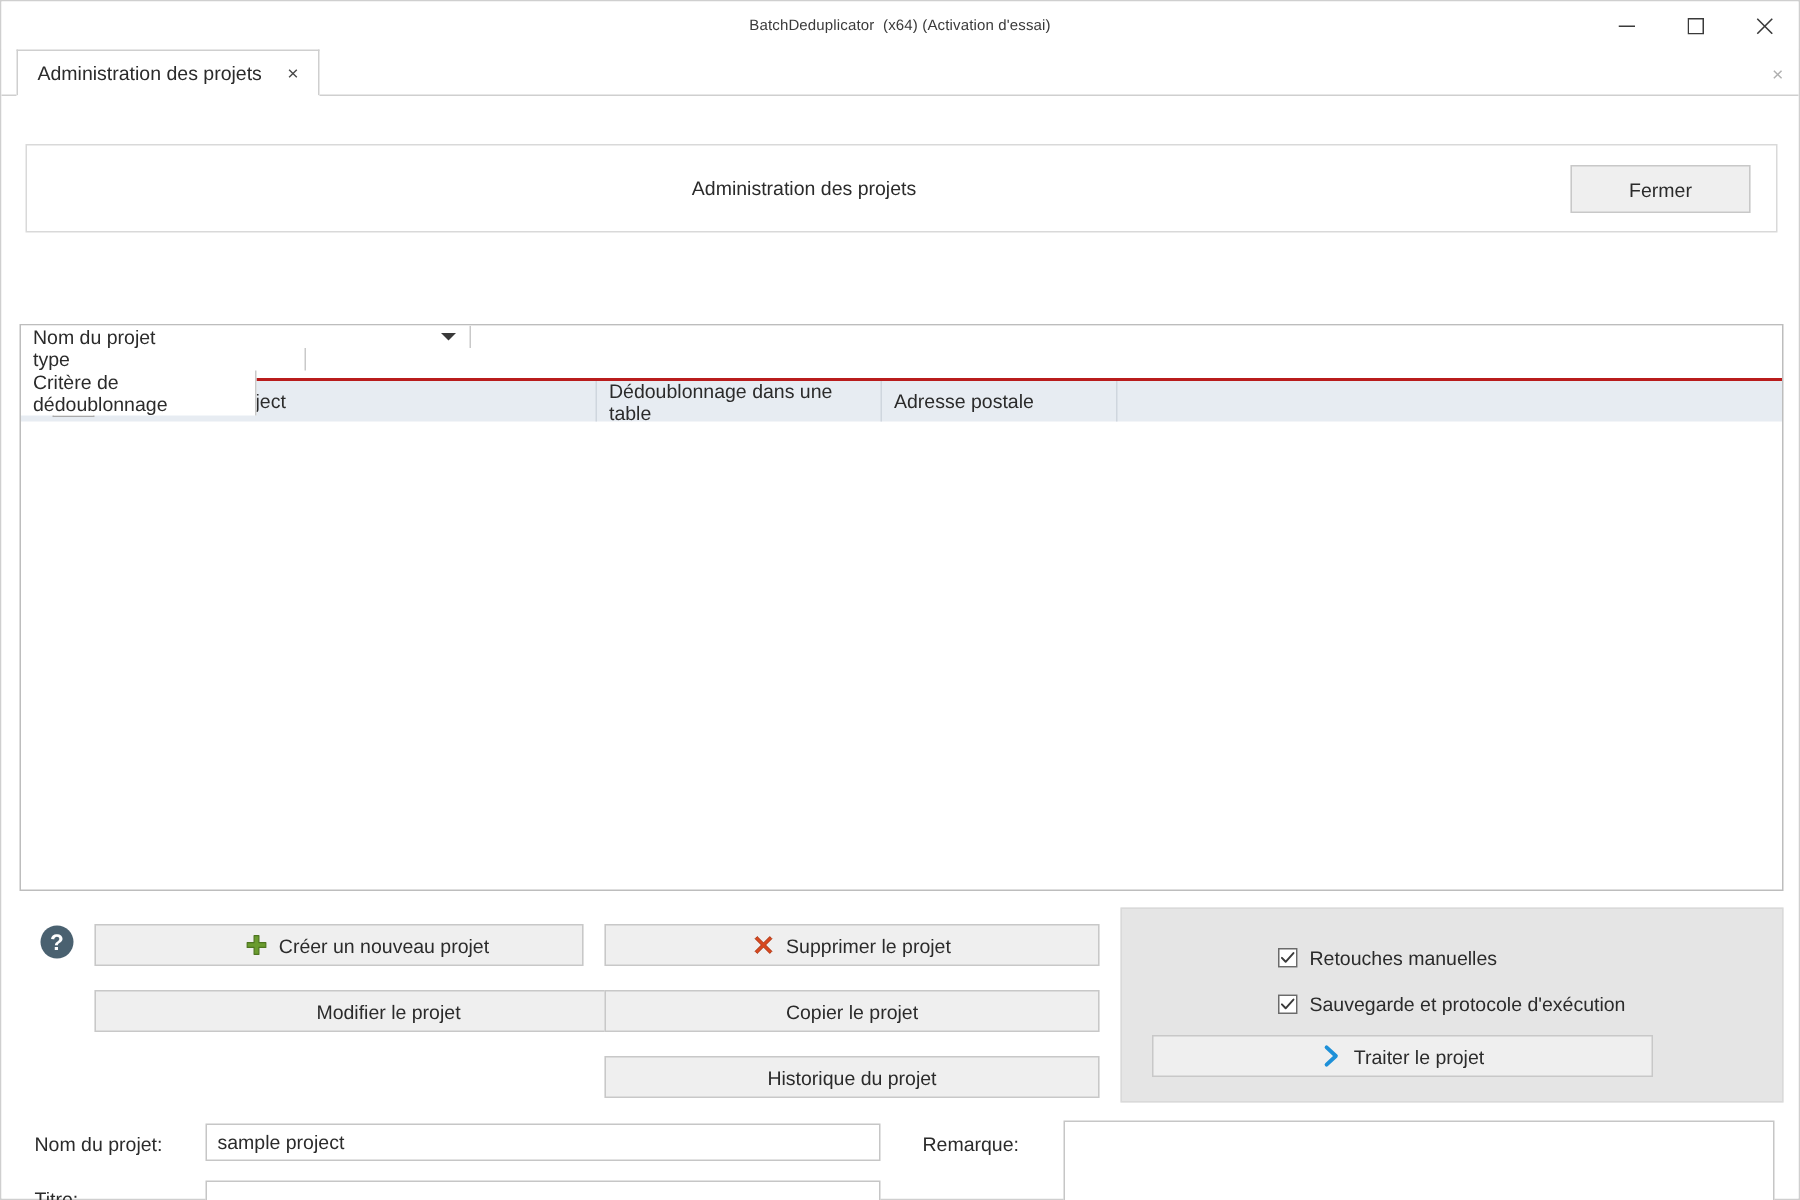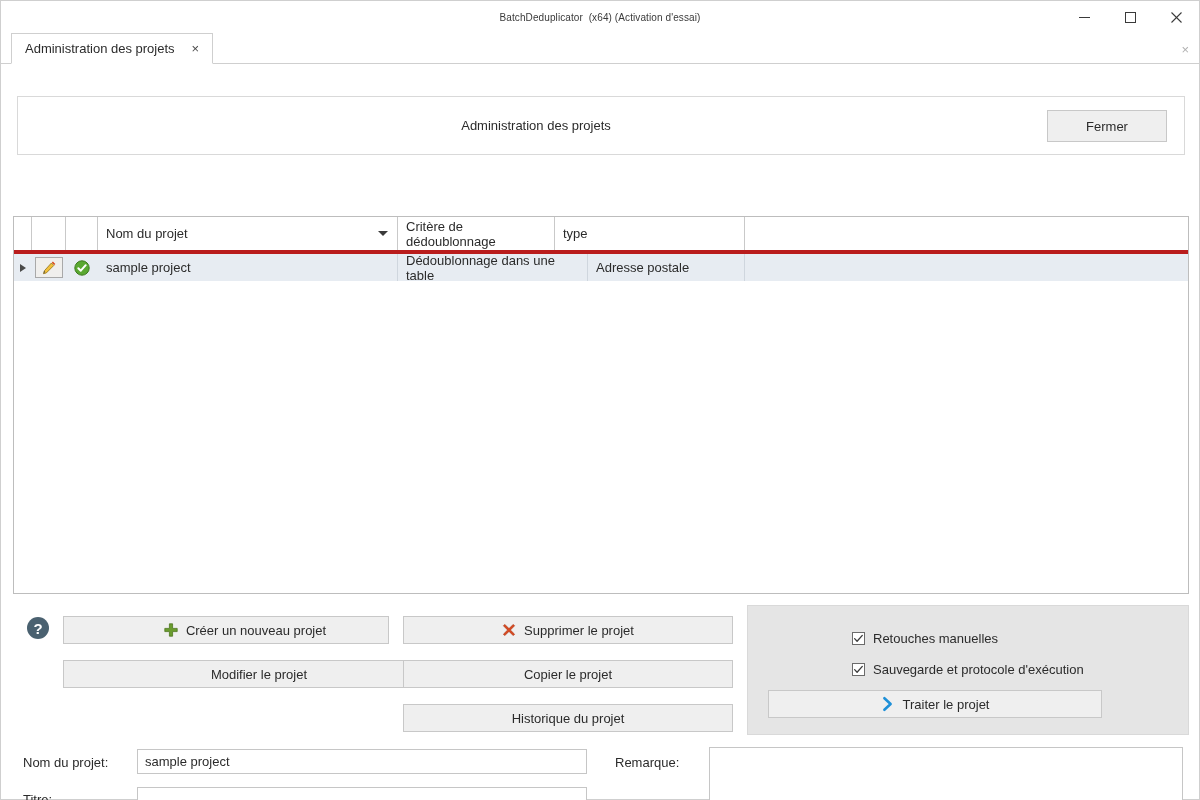--- a/index.html
+++ b/index.html
@@ -166,22 +166,23 @@
     height: 378px;
     box-sizing: border-box;
     border: 1px solid #bdbdbd;
     background: #ffffff;
     overflow: hidden;
   }
   .grid-header {
     display: flex;
     height: 37px;
     box-sizing: border-box;
-    border-bottom: 4px solid #b91c1c;
-    background: #ffffff;
+    border-bottom: 2px solid #b91c1c;
+    background: #ffffff;
+    flex-direction: column;
   }
   .gh-cell {
     box-sizing: border-box;
     border-right: 1px solid #c9c9c9;
     display: flex;
     align-items: center;
     padding: 0 8px;
     font-size: 13px;
     color: #2b2b2b;
     cursor: default;
@@ -371,25 +372,25 @@
 
     <div class="grid">
       <div class="grid-header">
         <div class="gh-cell sel"></div>
         <div class="gh-cell edit"></div>
         <div class="gh-cell state"></div>
         <div class="gh-cell name">
           <span>Nom du projet</span>
           <span class="sort-arrow"></span>
         </div>
+        <div class="gh-cell type">
+          <span>type</span>
+        </div>
         <div class="gh-cell crit">
           <span>Critère de dédoublonnage</span>
-        </div>
-        <div class="gh-cell type">
-          <span>type</span>
         </div>
         <div class="gh-cell filler"></div>
       </div>
 
       <div class="grid-row">
         <div class="gr-cell sel">
           <span class="row-marker"></span>
         </div>
         <div class="gr-cell edit">
           <span class="edit-btn">

